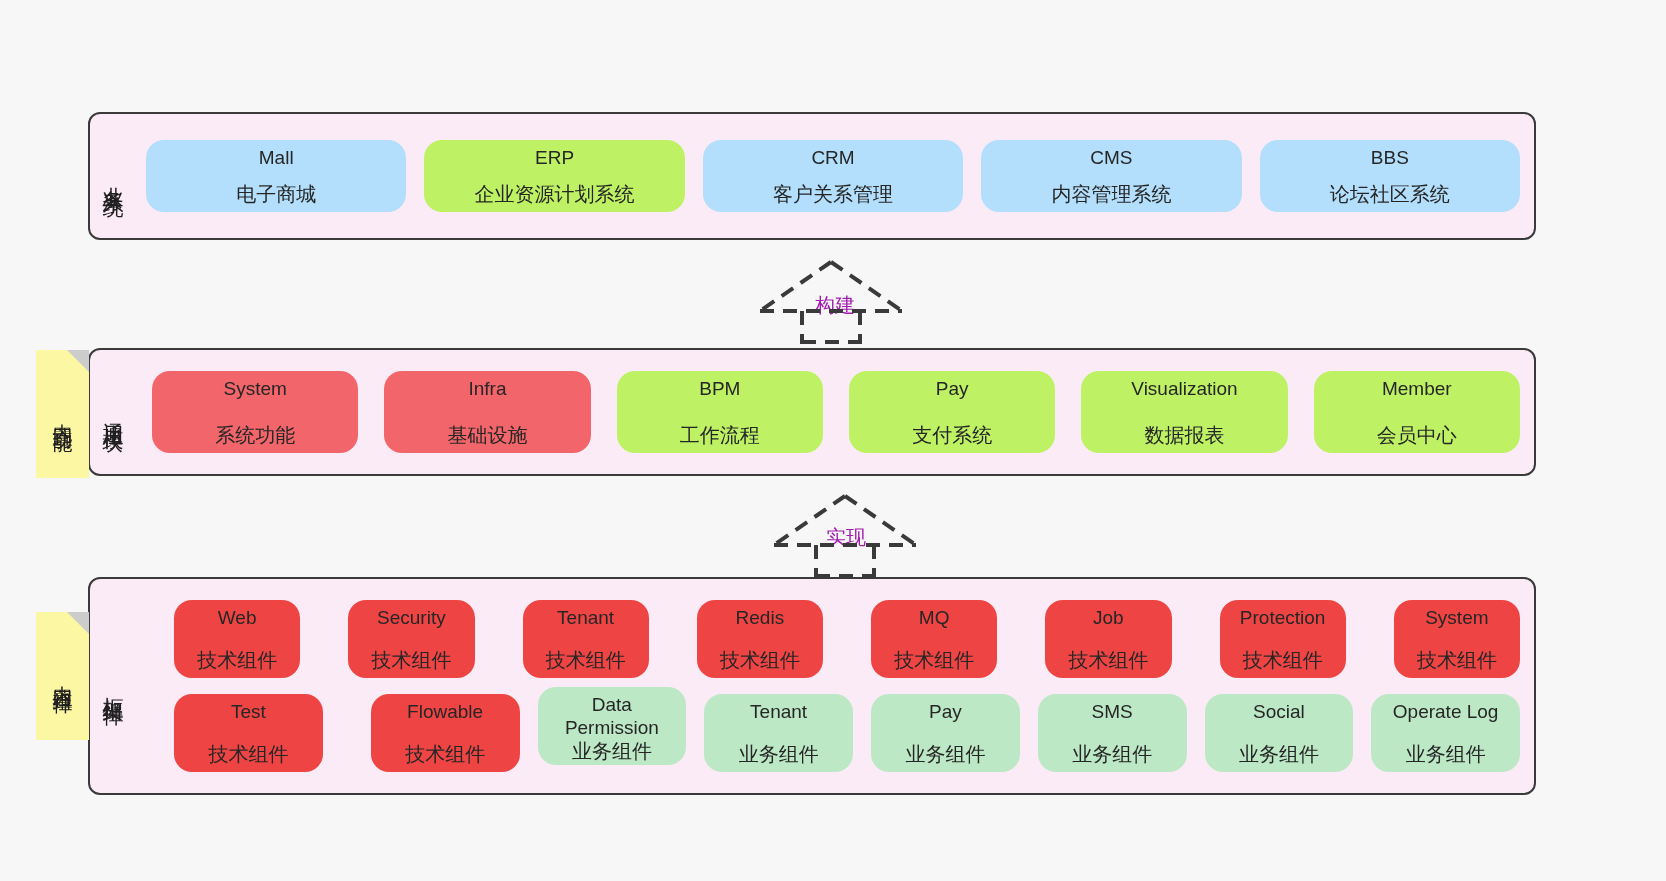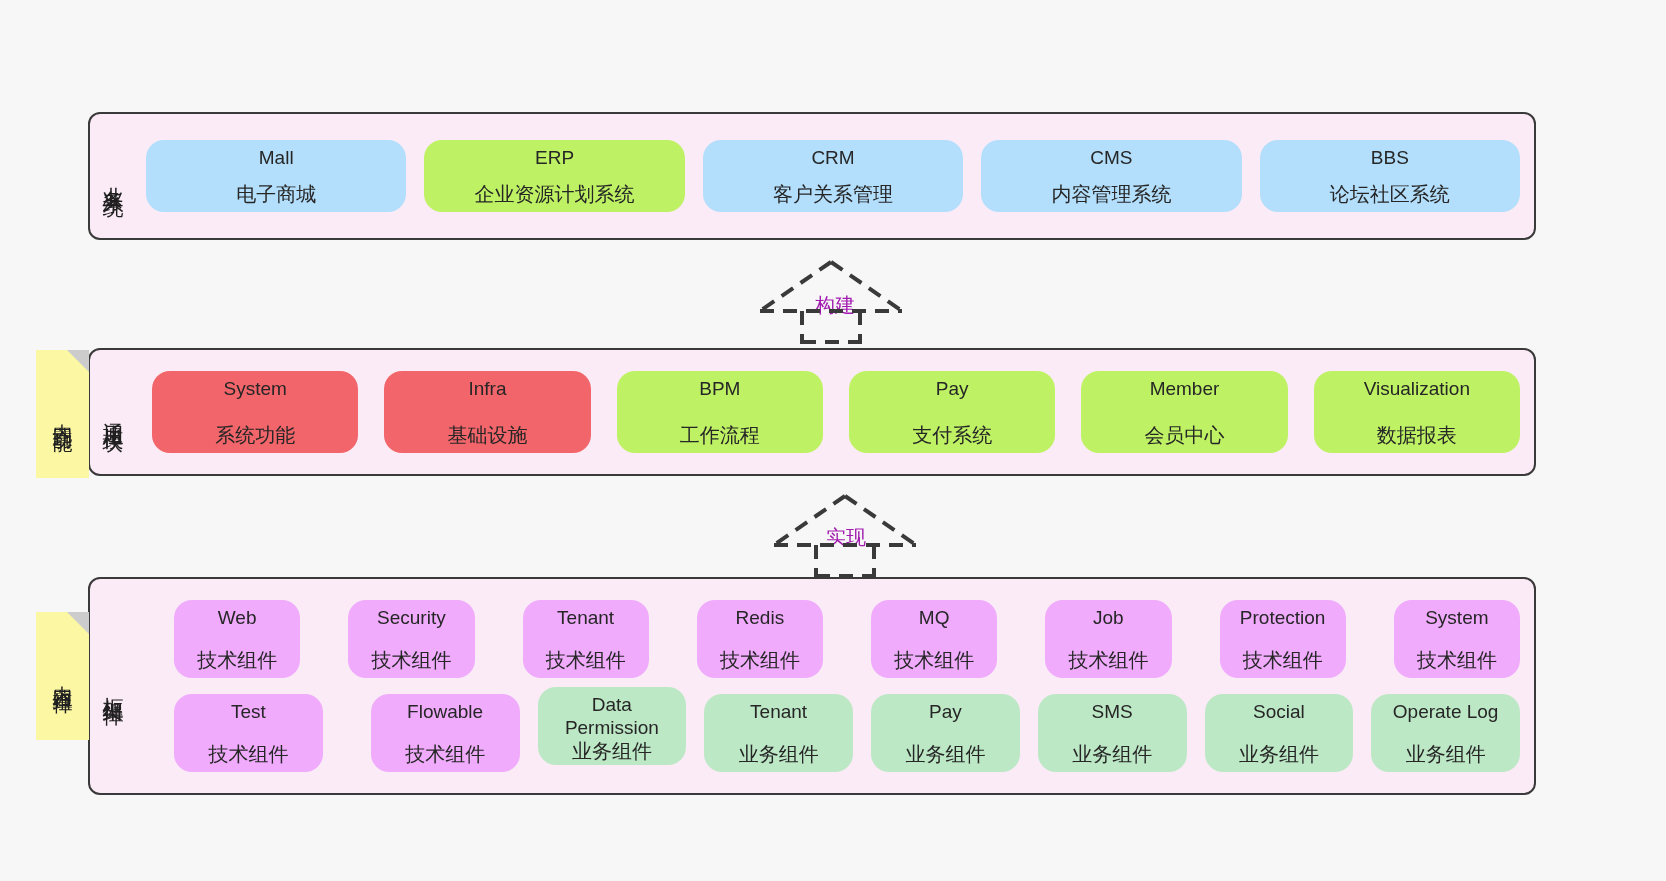--- a/index.html
+++ b/index.html
@@ -72,21 +72,21 @@
   
   #layer-modules { left: 88px; top: 348px; width: 1448px; height: 128px; }
   #layer-modules .card { height: 82px; margin-left: 8px; }
   .c-red  { background: #f2656a; }
   .c-pink { background: #bef264; }
 
   
   #layer-framework { left: 88px; top: 577px; width: 1448px; height: 218px; }
   #layer-framework .layer-body { gap: 16px; padding-top: 14px; padding-bottom: 14px; }
   #layer-framework .card { height: 78px; }
-  .c-green  { background: #f0abfc; margin-left: 30px; }
+  .c-green  { background: #ef4444; margin-left: 30px; }
   .c-lgreen { background: #bde8c6; }
   .card.tall { height: 92px; margin-top: -7px; }
 
   
   .sticky {
     position: absolute;
     background: #fbf7a3;
     display: flex;
     align-items: center;
     justify-content: center;
@@ -186,26 +186,26 @@
         </div>
         <div class="card c-pink">
           <span class="t1">BPM</span>
           <span class="t2">工作流程</span>
         </div>
         <div class="card c-pink">
           <span class="t1">Pay</span>
           <span class="t2">支付系统</span>
         </div>
         <div class="card c-pink">
+          <span class="t1">Visualization</span>
+          <span class="t2">数据报表</span>
+        </div>
+        <div class="card c-pink">
           <span class="t1">Member</span>
           <span class="t2">会员中心</span>
-        </div>
-        <div class="card c-pink">
-          <span class="t1">Visualization</span>
-          <span class="t2">数据报表</span>
         </div>
       </div>
     </div>
   </div>
 
   <div class="uml-arrow" id="arrow-impl">
     <svg width="150" height="86" viewBox="0 0 150 86" fill="none">
       <path d="M75 4 L146 53" stroke="#3a3a3a" stroke-width="4" stroke-dasharray="14 9" stroke-linecap="butt"></path>
       <path d="M75 4 L4 53" stroke="#3a3a3a" stroke-width="4" stroke-dasharray="14 9" stroke-linecap="butt"></path>
       <path d="M4 53 L146 53" stroke="#3a3a3a" stroke-width="4" stroke-dasharray="14 9" stroke-linecap="butt"></path>

